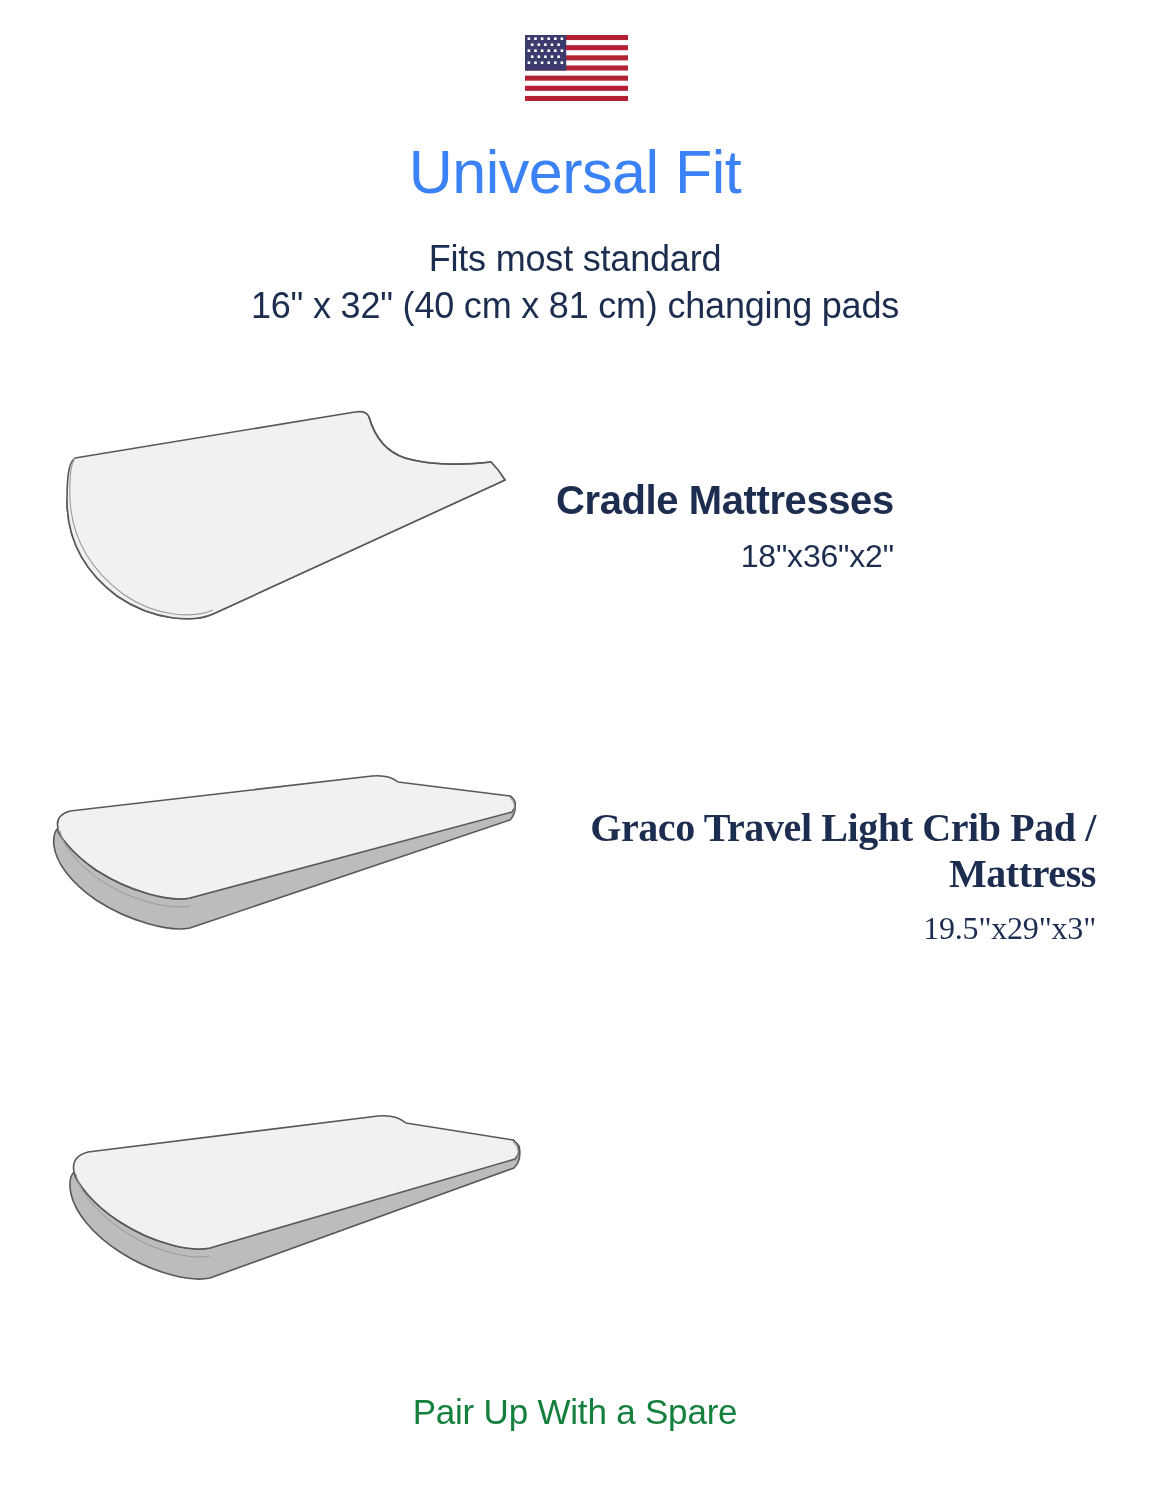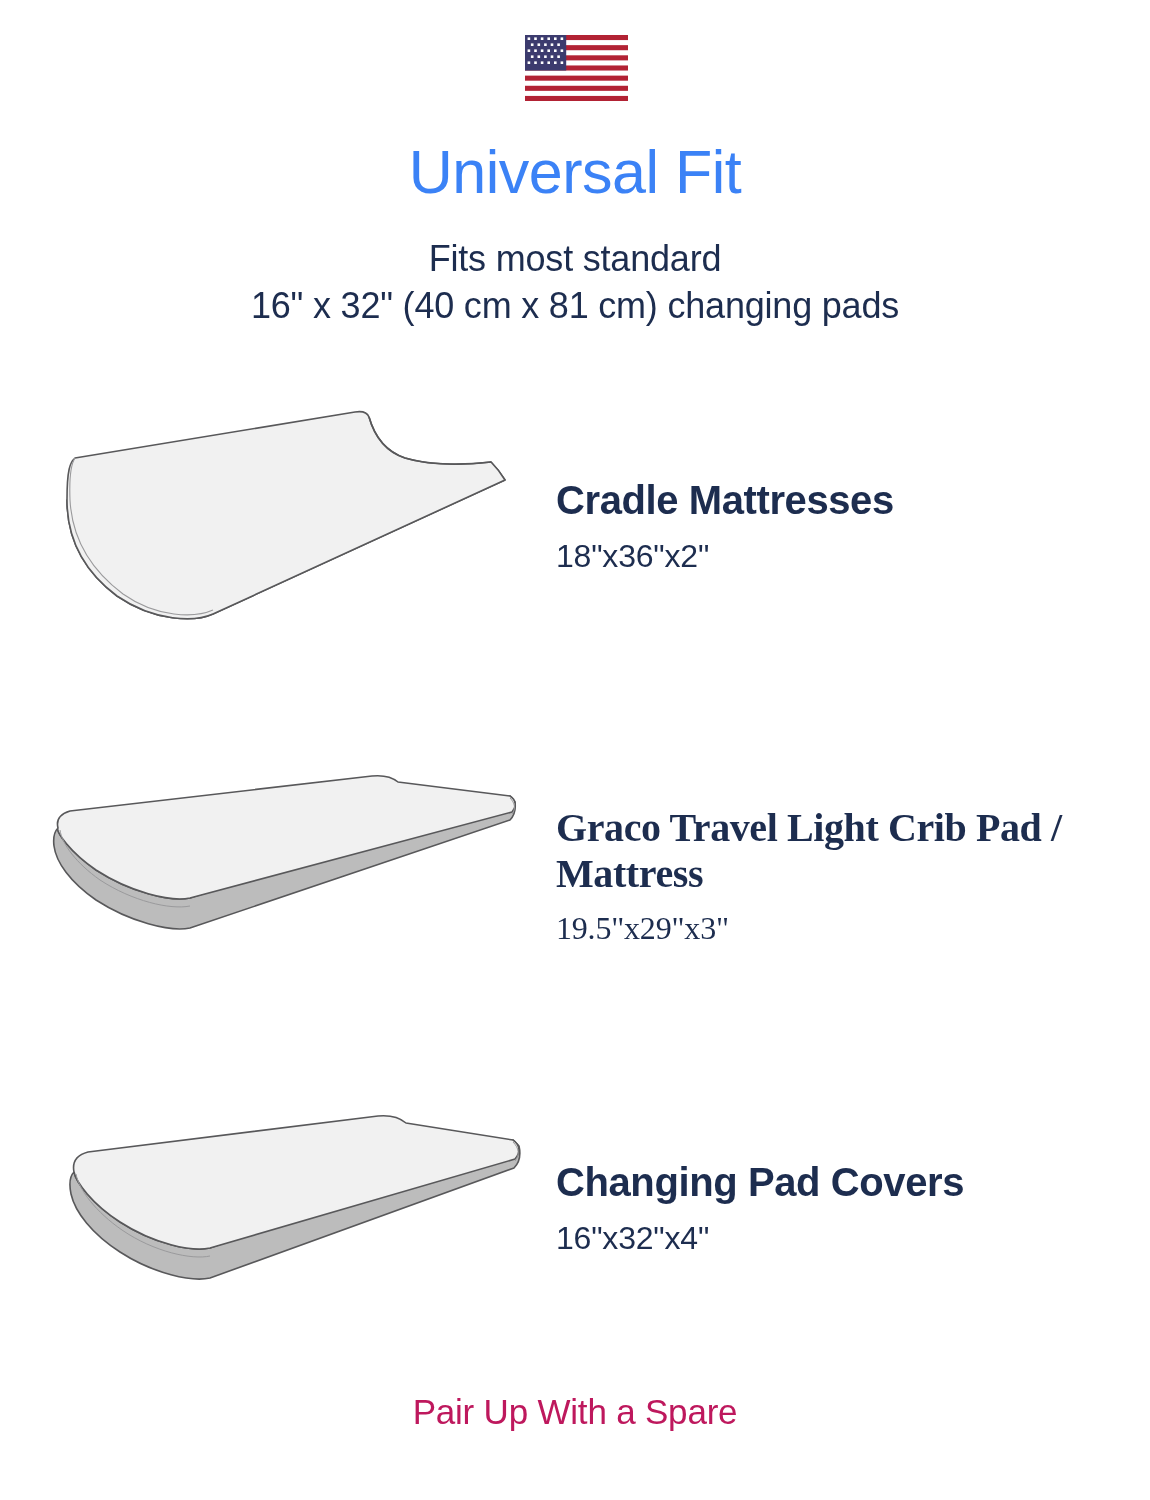--- a/index.html
+++ b/index.html
@@ -50,20 +50,21 @@
     color: #1d2d4f;
     letter-spacing: -0.2px;
   }
   .subtitle-line { display: block; }
 
   
   .product-row {
     position: absolute;
     left: 0;
     width: 1150px;
+    text-align: right;
   }
   .product-row .art {
     position: absolute;
     left: 45px;
     top: 0;
   }
   .product-row .art svg { display: block; }
 
   .product-text {
     position: absolute;
@@ -98,21 +99,21 @@
   
   .footer {
     position: absolute;
     left: 0;
     top: 1392px;
     width: 1150px;
     text-align: center;
     font-size: 35px;
     font-weight: 400;
     letter-spacing: -0.2px;
-    color: #be185d;
+    color: #15803d;
   }
 </style>
 </head>
 <body>
 
 <div class="flag-wrap">
   <svg viewBox="0 0 103 66" xmlns="http://www.w3.org/2000/svg">
     <rect x="0" y="0" width="103" height="66" fill="#ffffff"></rect>
 
     <g fill="#B22234">
@@ -275,19 +276,15 @@
                L 152 138
                C 134 142, 96 134, 62 112
                C 34 94, 18 72, 16 62 Z" fill="#f1f1f1" stroke="#58585a" stroke-width="1.6" stroke-linejoin="round"></path>
 
       <path d="M 18 64
                C 21 80, 38 102, 64 120
                C 96 142, 134 150, 152 146" fill="none" stroke="#9a9a9c" stroke-width="1"></path>
       <path d="M 455 32 C 461 38, 462 45, 457 51" fill="none" stroke="#9a9a9c" stroke-width="1"></path>
     </svg>
   </div>
-  <div class="product-text">
-    <div class="product-name">Changing Pad Covers</div>
-    <div class="product-dims">16"x32"x4"</div>
-  </div>
 </div>
 
 <div class="footer">Pair Up With a Spare</div>
 
 </body></html>

